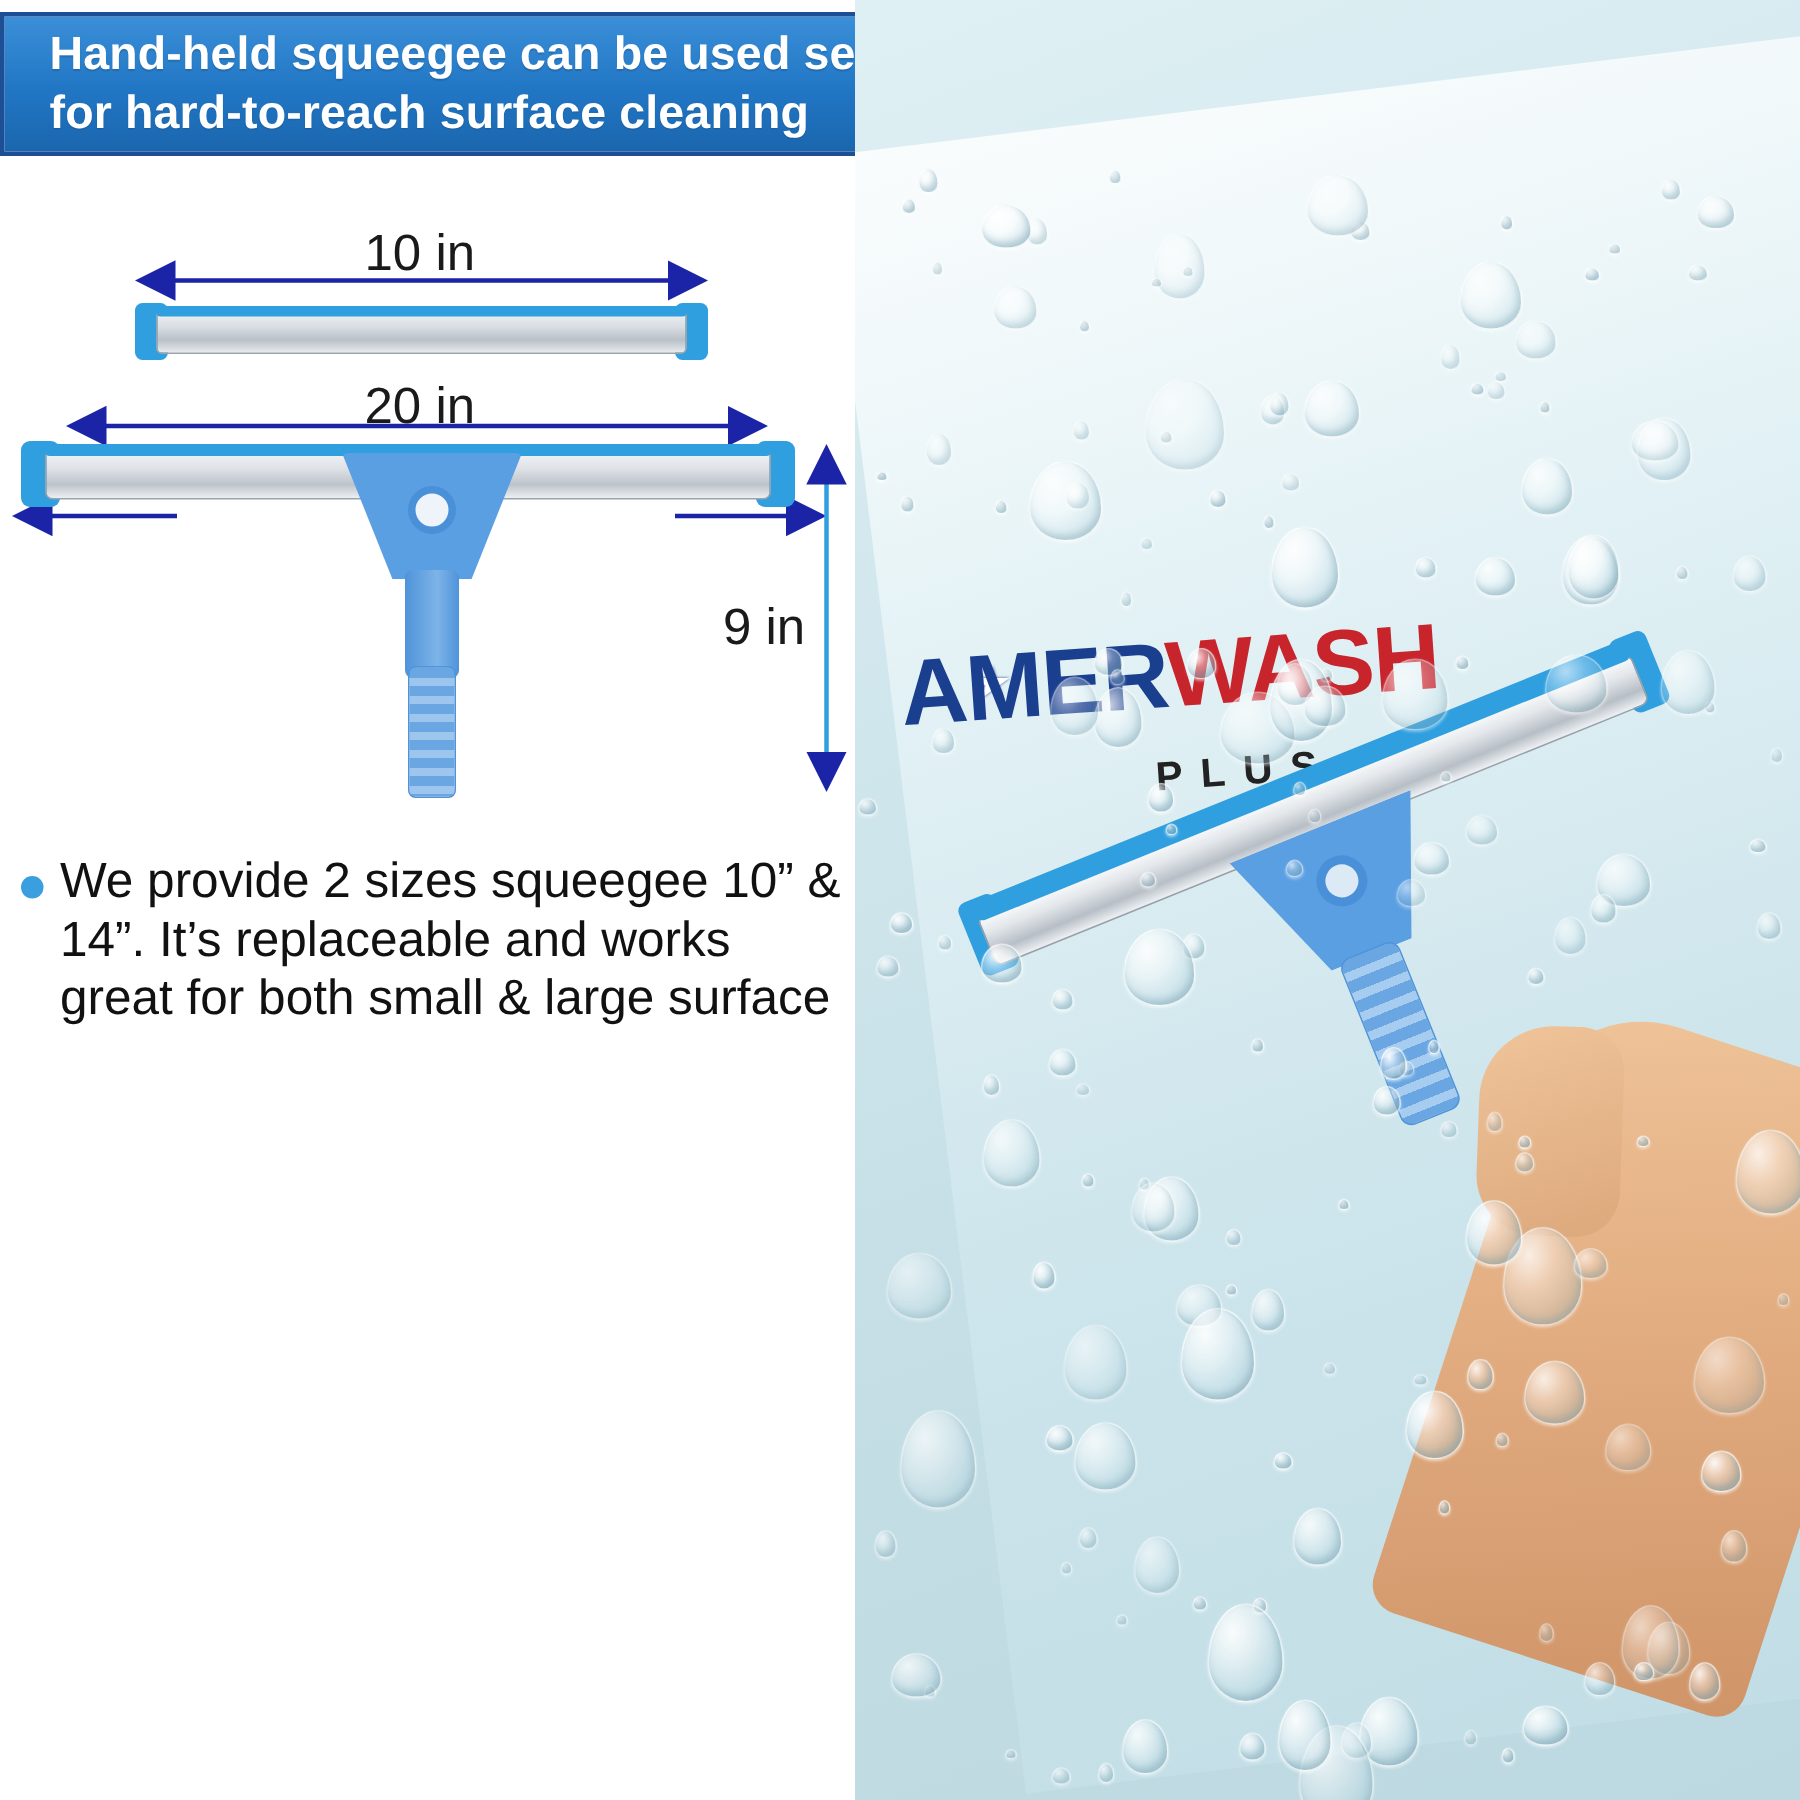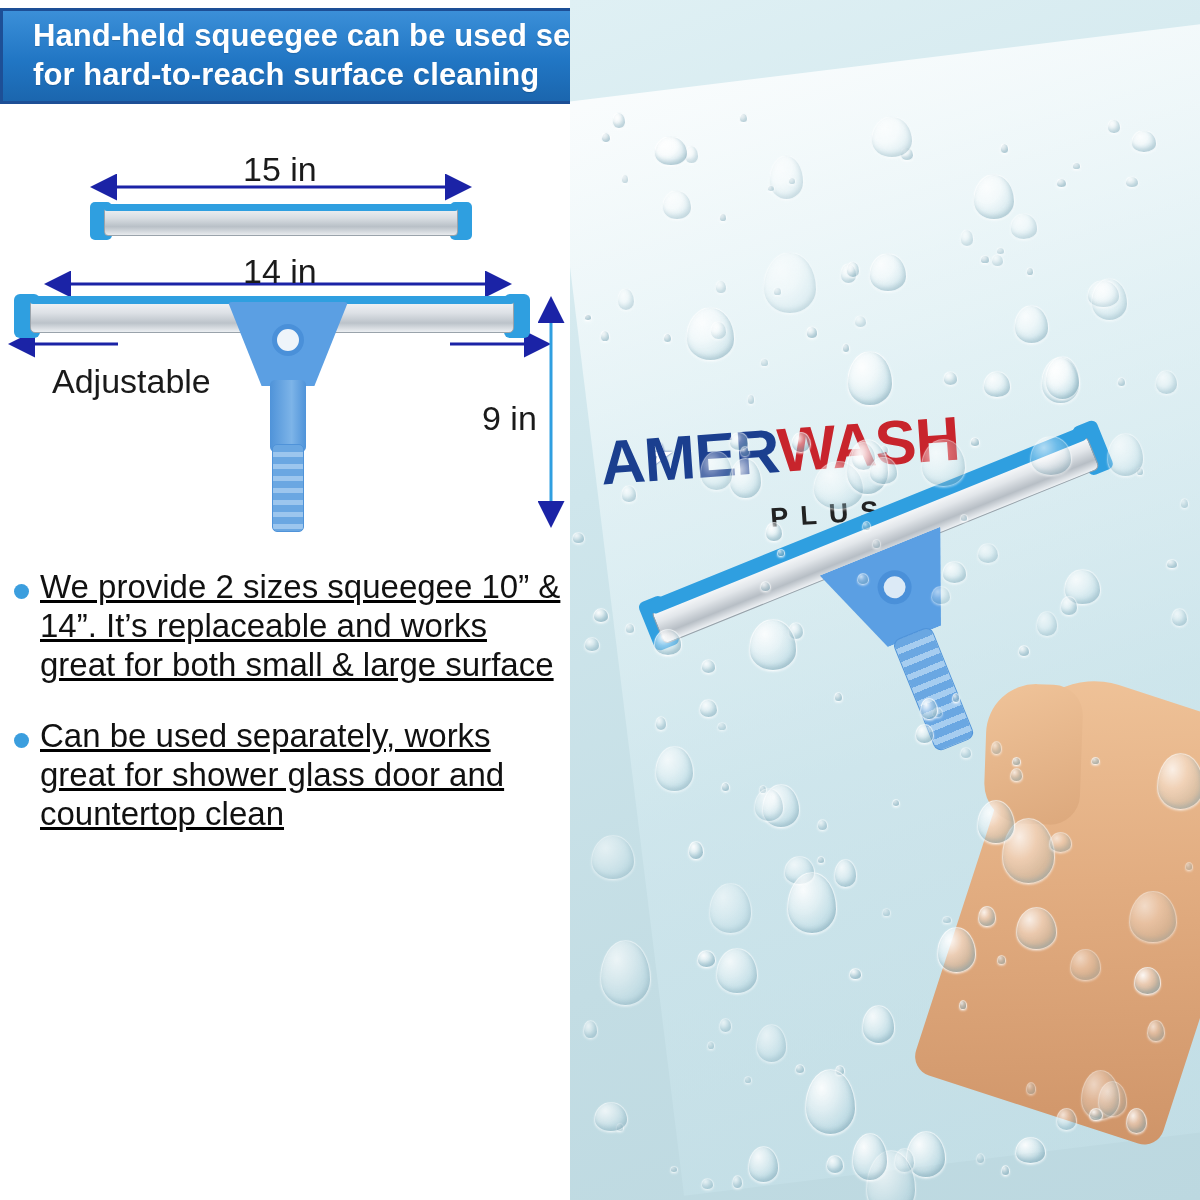--- a/index.html
+++ b/index.html
@@ -221,21 +221,20 @@
   .bullets {
     position: absolute;
     left: 8px;
     top: 456px;
     width: 560px;
   }
   .bullet {
     position: relative;
     padding-left: 32px;
     margin-bottom: 32px;
-    text-decoration: underline;
   }
   .bullet::before {
     content: "";
     position: absolute;
     left: 6px;
     top: 16px;
     width: 15px;
     height: 15px;
     border-radius: 50%;
     background: #3b9ede;
@@ -433,24 +432,23 @@
         <line x1="118" y1="232" x2="14" y2="232" stroke="#1b23a6" stroke-width="3" marker-end="url(#ah)"></line>
         <line x1="450" y1="232" x2="545" y2="232" stroke="#1b23a6" stroke-width="3" marker-end="url(#ah)"></line>
 
         <line x1="551" y1="190" x2="551" y2="410" stroke="#2f9fe0" stroke-width="3" marker-start="url(#ah2)" marker-end="url(#ah)"></line>
 
         <path d="M248,222 A42,26 0 1,1 322,228" fill="none" stroke="#1b23a6" stroke-width="5"></path>
         <path d="M322,228 l-4,-13 l15,6 z" fill="#1b23a6"></path>
         <path d="M248,222 l12,-7 l1,15 z" fill="#1b23a6"></path>
       </svg>
 
-      <div class="dim-label dim-10">15 in</div>
-      <div class="dim-label dim-14">14 in</div>
+      <div class="dim-label dim-10">10 in</div>
+      <div class="dim-label dim-14">20 in</div>
       <div class="dim-label dim-7">9 in</div>
-      <div class="adjustable">Adjustable</div>
 
       <div class="blade-small">
         <div class="cap l"></div>
         <div class="cap r"></div>
         <div class="bar"></div>
         <div class="edge"></div>
       </div>
 
       <div class="blade-large">
         <div class="cap l"></div>
@@ -463,23 +461,20 @@
         <div class="yoke"></div>
         <div class="hole"></div>
         <div class="neck"></div>
         <div class="grip"></div>
       </div>
     </div>
 
     <div class="bullets">
       <div class="bullet">
         <p>We provide 2 sizes squeegee 10” &amp; 14”. It’s replaceable and works great for both small &amp; large surface</p>
-      </div>
-      <div class="bullet">
-        <p>Can be used separately, works great for shower glass door and countertop clean</p>
       </div>
     </div>
   </div>
 
   <div class="right-panel">
     <div class="glass-pane"></div>
 
     <div class="brand">
       <span class="star">★</span>
       <span class="brand-main"><span class="brand-amer">AMER</span><span class="brand-wash">WASH</span></span>

